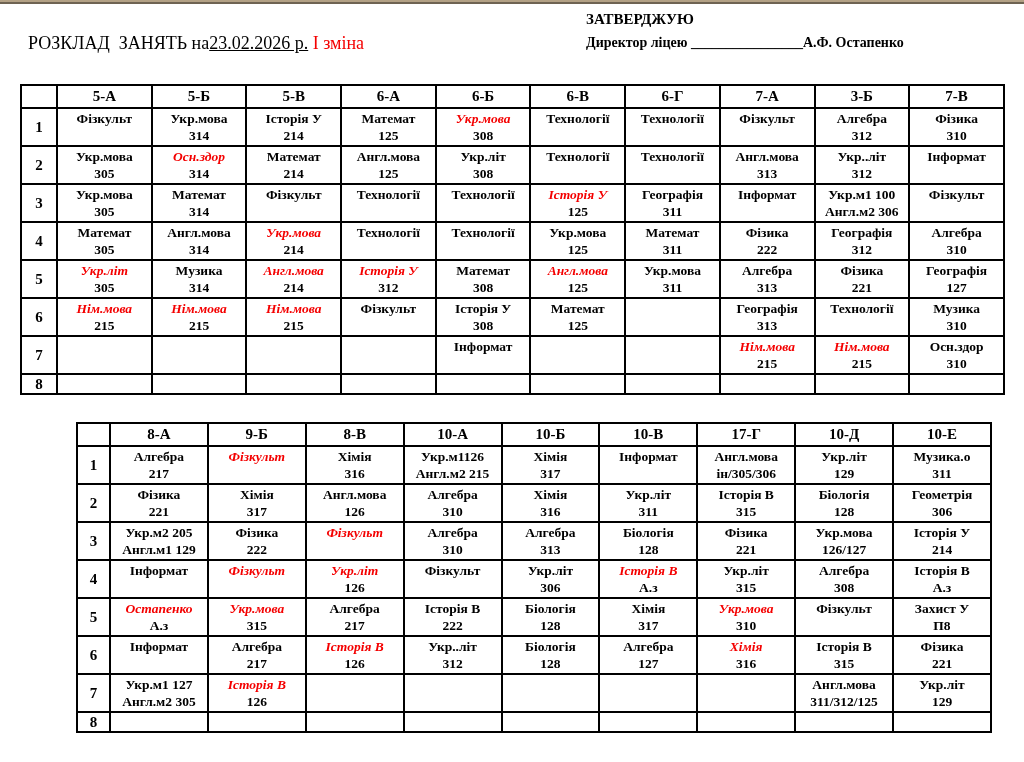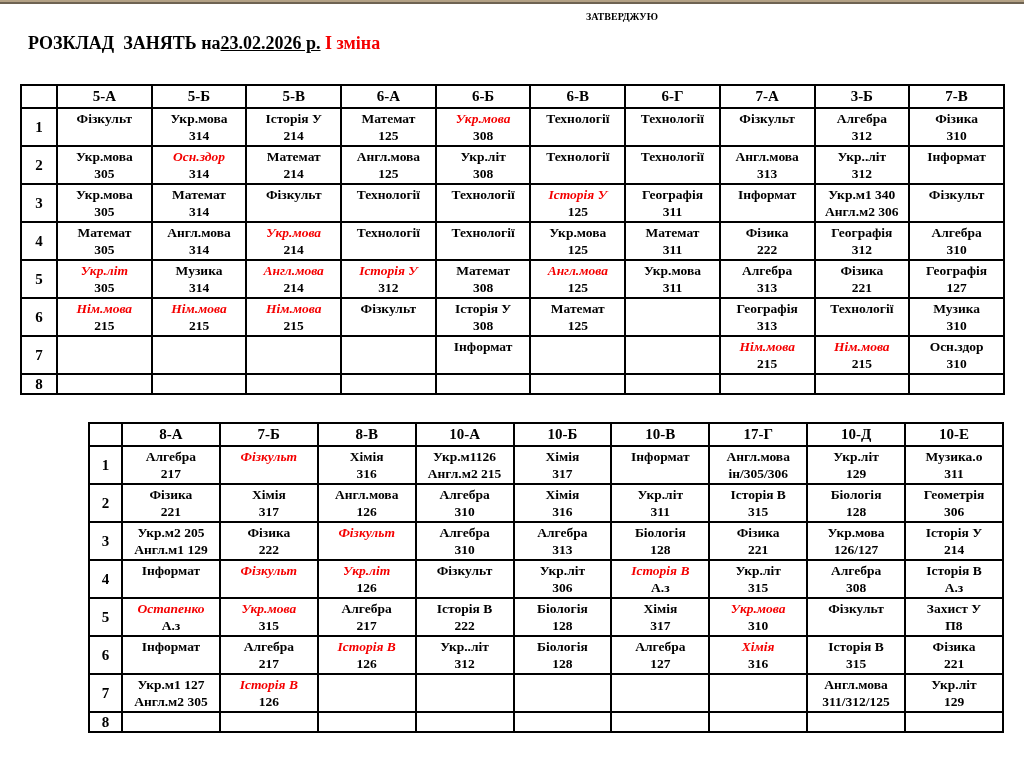--- a/index.html
+++ b/index.html
@@ -6,31 +6,31 @@
     --red:#f40000;
     --border:#000000;
     --bar:#b3a185;
     --bar-line:#6e6352;
   }
   *{margin:0;padding:0;box-sizing:border-box;}
   html,body{width:1024px;height:762px;background:#ffffff;overflow:hidden;
     font-family:"Liberation Serif","DejaVu Serif",serif;}
   .topbar{position:absolute;left:0;top:0;width:1024px;height:4px;
     background:var(--bar);border-bottom:2px solid var(--bar-line);}
-  .title{position:absolute;left:28px;top:33px;font-size:18px;font-weight:bold;
+  .title{position:absolute;left:28px;top:33px;font-size:18px;font-weight:normal;
     color:#000;white-space:pre;}
   .title .date{text-decoration:underline;}
   .title .shift{color:var(--red);}
   .approve-block{position:absolute;left:586px;top:11px;font-weight:bold;color:#000;}
-  .approve{font-size:10px;}
+  .approve{font-size:15px;}
   .director{font-size:14px;margin-top:7px;white-space:pre;}
   table{border-collapse:collapse;table-layout:fixed;position:absolute;
     background:#fff;border-radius:30px;}
   #t1{left:20px;top:84px;width:985px;}
-  #t2{left:88px;top:422px;width:916px;}
+  #t2{left:76px;top:422px;width:916px;}
   th,td{border:2px solid var(--border);padding:0;vertical-align:top;
     overflow:hidden;}
   thead th{height:23px;font-size:15px;font-weight:bold;text-align:center;
     vertical-align:middle;line-height:1;}
   tbody th{font-size:15px;font-weight:bold;text-align:center;vertical-align:middle;}
   tbody tr{height:38px;}
   tbody tr.short{height:20px;}
   .subj,.room{display:block;text-align:center;font-size:13.5px;font-weight:bold;
     line-height:17px;color:#000;}
   .subj{margin-top:1px;}
@@ -38,20 +38,21 @@
 </style>
 </head>
 <body>
 
 <div class="topbar"></div>
 
 <div class="title"><span>РОЗКЛАД  ЗАНЯТЬ на</span><span class="date">23.02.2026 р.</span><span> </span><span class="shift">І зміна</span></div>
 
 <div class="approve-block">
   <div class="approve">ЗАТВЕРДЖУЮ</div>
+  <div class="director"><span>Директор ліцею </span><span>________________</span><span>А.Ф. Остапенко</span></div>
 </div>
 
 <table id="t1">
     <colgroup>
       <col style="width: 36px;">
       <col>
       <col>
       <col>
       <col>
       <col>
@@ -180,21 +181,21 @@
           <span class="room">125</span>
         </td>
         <td>
           <span class="subj">Географія</span>
           <span class="room">311</span>
         </td>
         <td>
           <span class="subj">Інформат</span>
         </td>
         <td>
-          <span class="subj">Укр.м1 340</span>
+          <span class="subj">Укр.м1 100</span>
           <span class="room">Англ.м2 306</span>
         </td>
         <td>
           <span class="subj">Фізкульт</span>
         </td>
       </tr>
       <tr>
         <th>4</th>
         <td>
           <span class="subj">Математ</span>
@@ -365,21 +366,21 @@
       <col>
       <col>
       <col>
       <col>
       <col>
     </colgroup>
     <thead>
       <tr>
         <th></th>
         <th>8-А</th>
-        <th>7-Б</th>
+        <th>9-Б</th>
         <th>8-В</th>
         <th>10-А</th>
         <th>10-Б</th>
         <th>10-В</th>
         <th>17-Г</th>
         <th>10-Д</th>
         <th>10-Е</th>
       </tr>
     </thead>
     <tbody>

